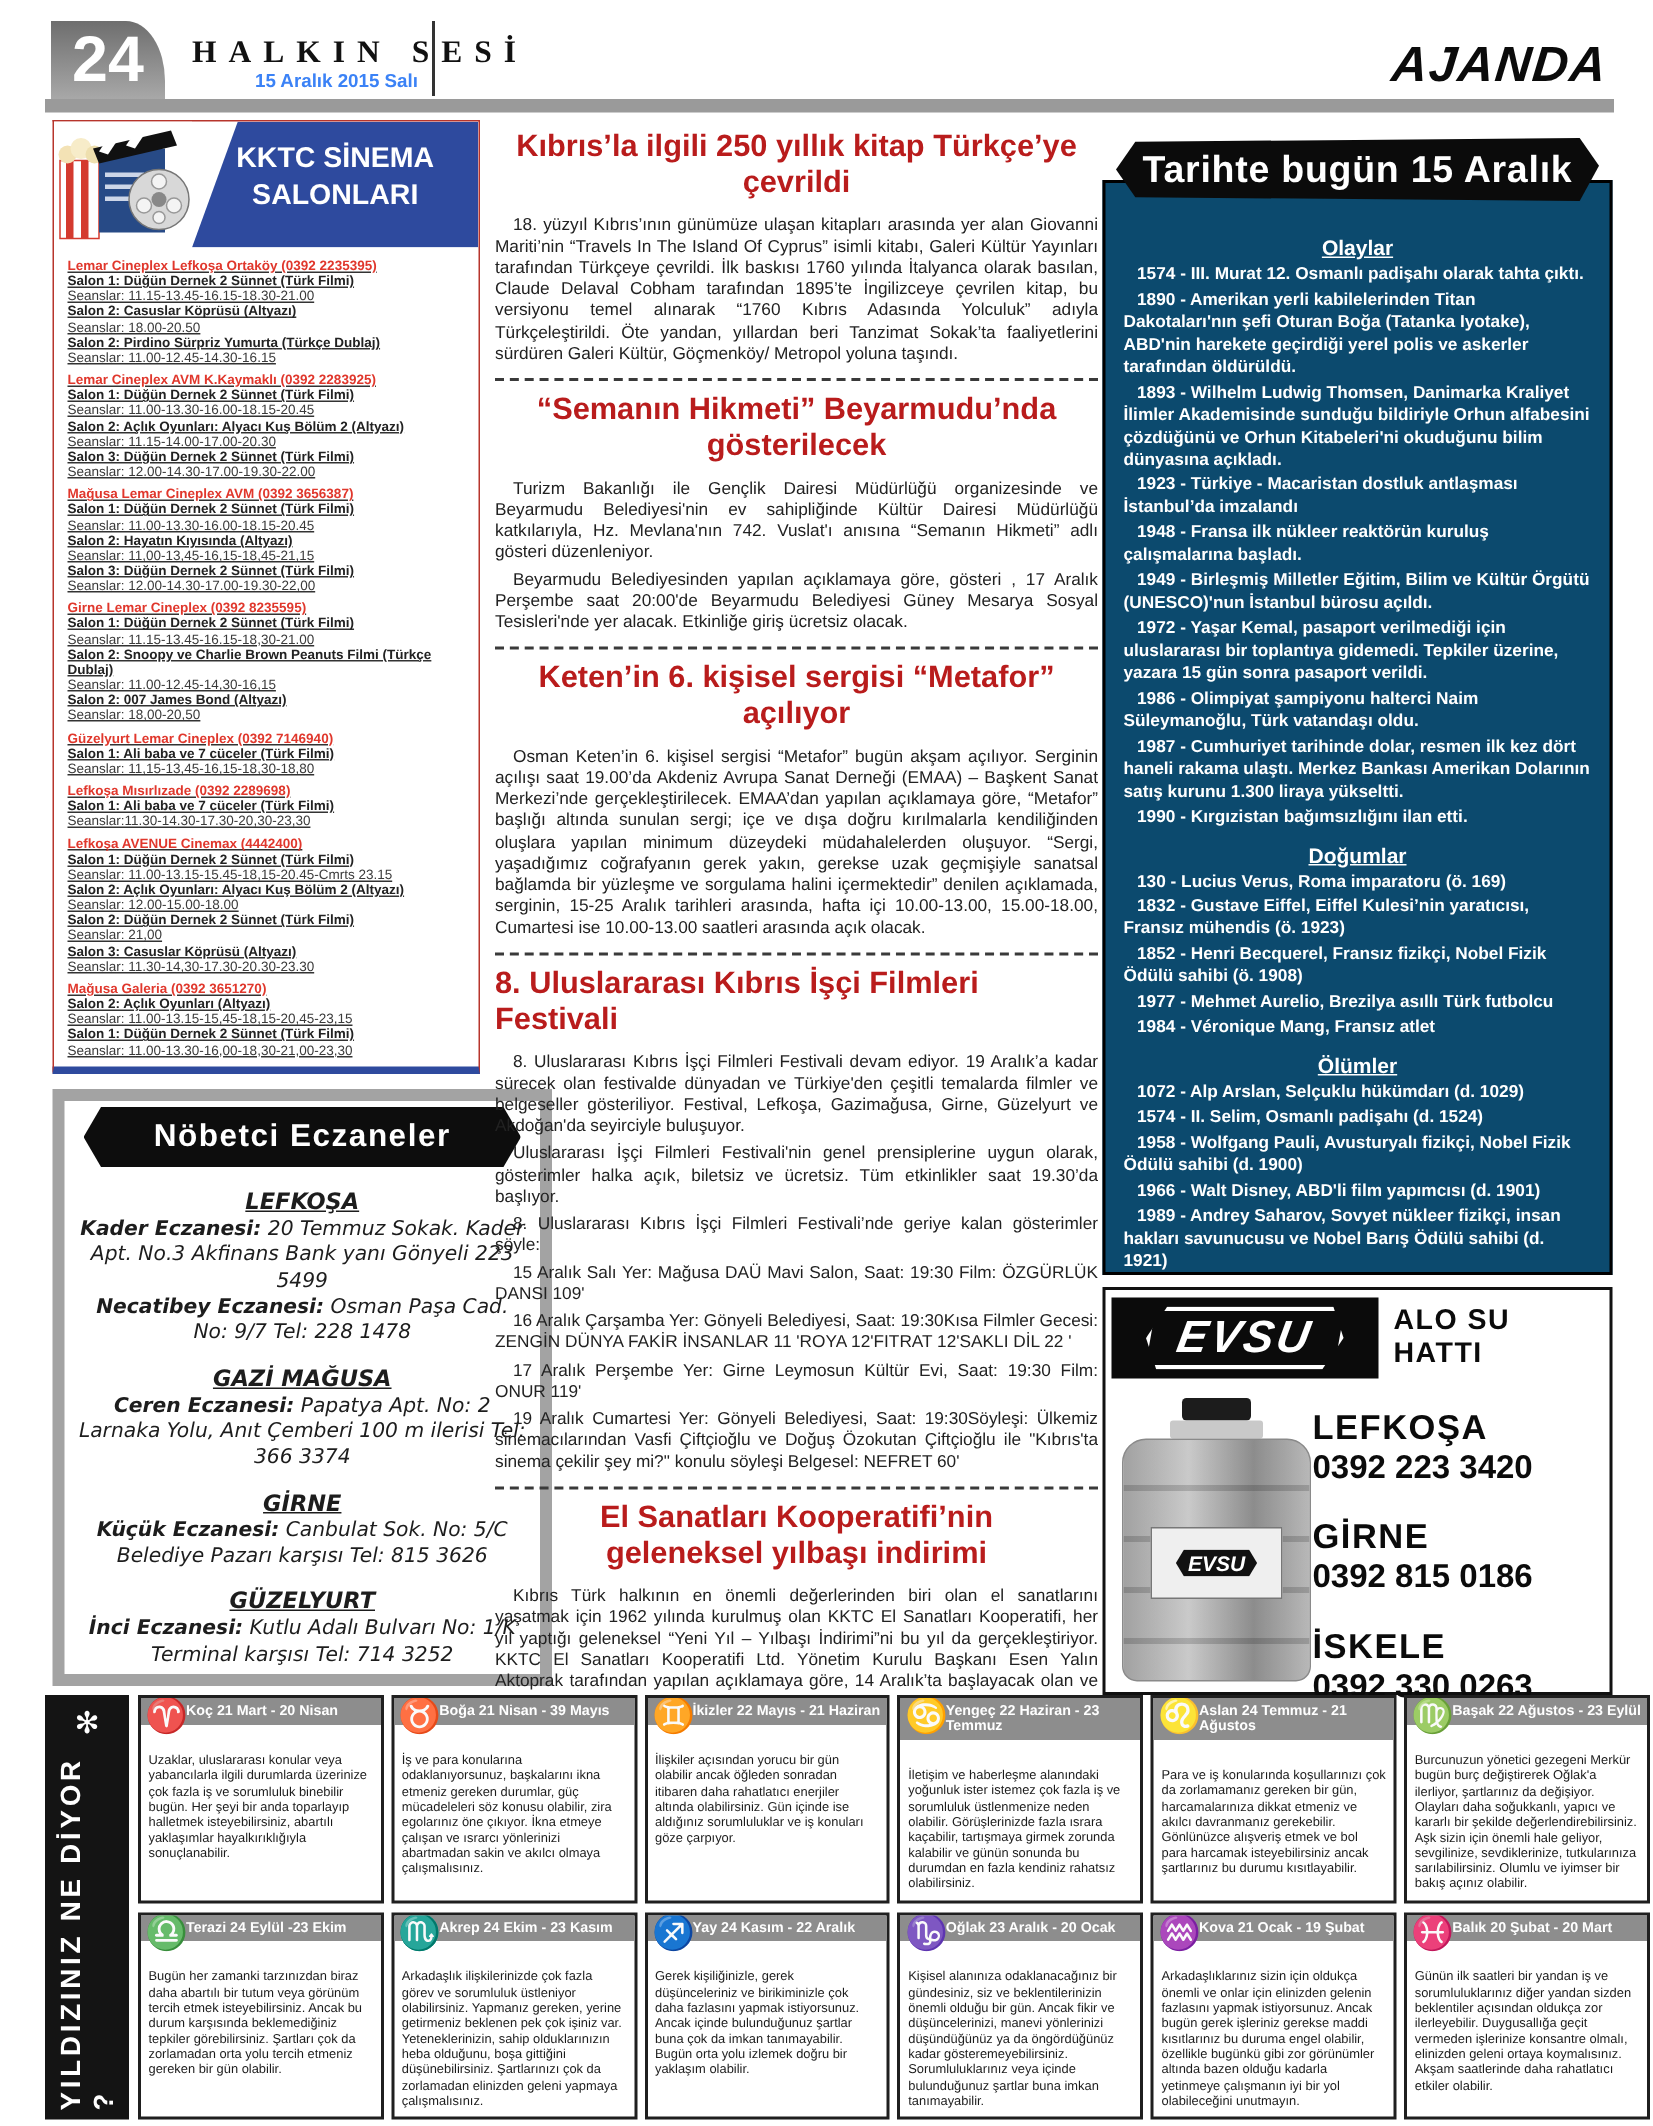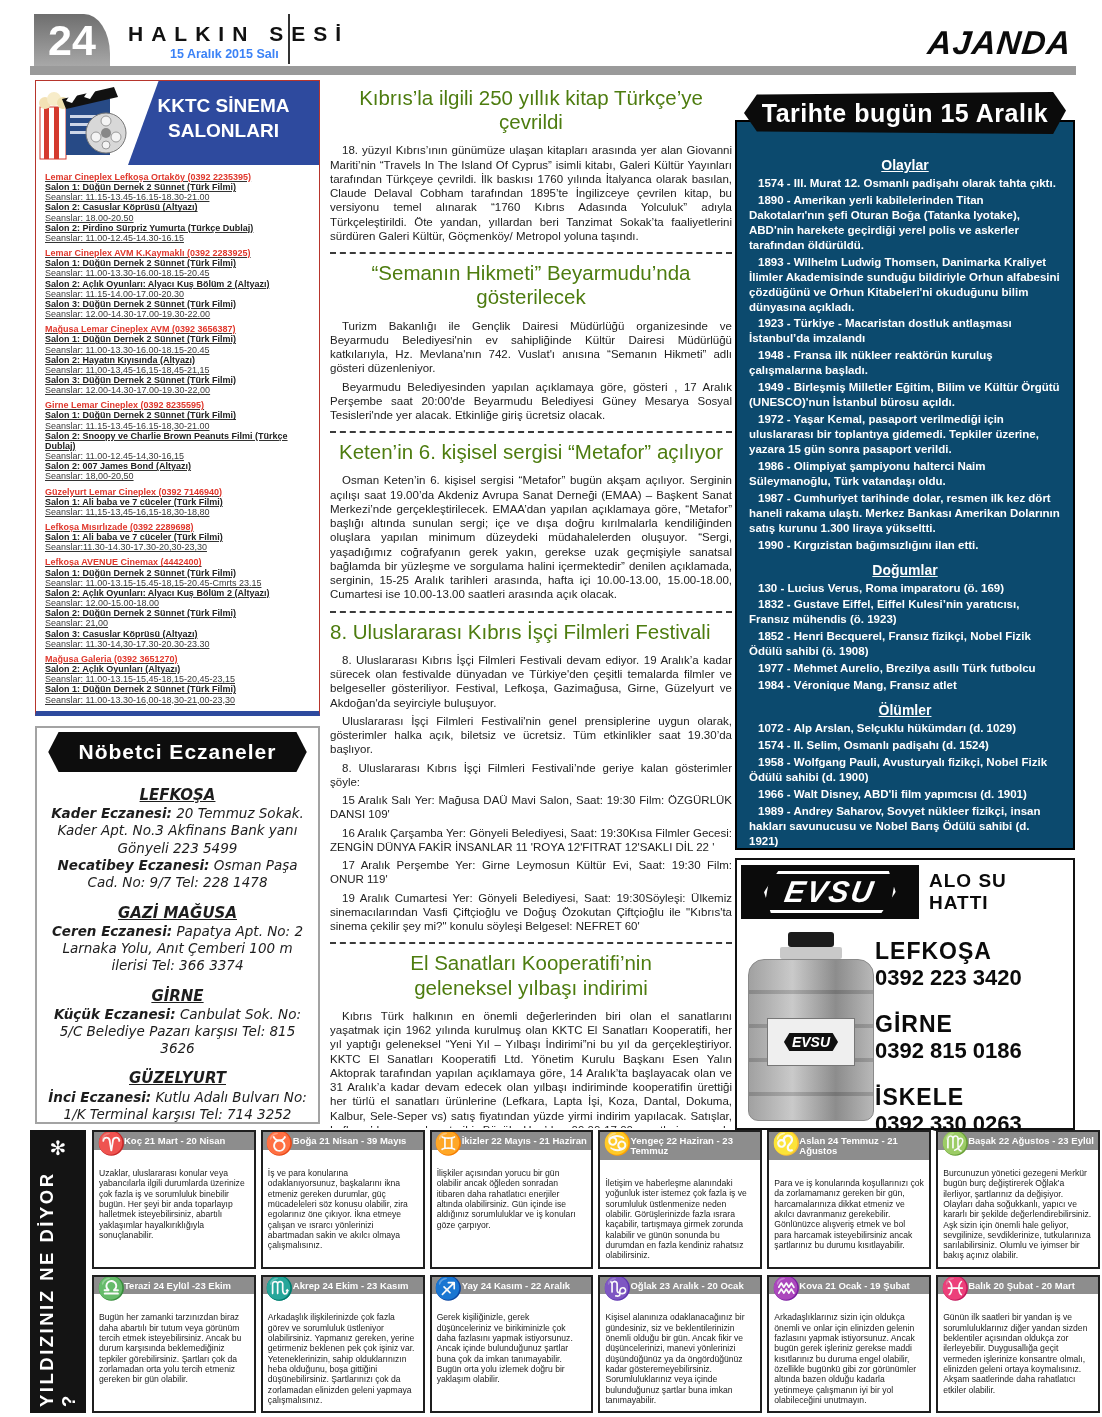--- a/index.html
+++ b/index.html
@@ -1,51 +1,51 @@
 <!DOCTYPE html>
 <html lang="tr"><head>
 <meta charset="utf-8">
 <style>
   html,body{margin:0;padding:0;background:#fff;}
   body{width:1102px;height:1417px;position:relative;font-family:"Liberation Sans",sans-serif;color:#1d1d1d;overflow:hidden;}
   
   .pageno{position:absolute;left:34px;top:14px;width:76px;height:52px;background:linear-gradient(#6e6e6e,#a8a8a8);
     color:#fff;font-size:43px;font-weight:900;text-align:center;line-height:52px;border-top-right-radius:26px 40px;}
-  .masthead{position:absolute;left:128px;top:22px;font-size:21px;font-weight:800;letter-spacing:8px;color:#111;}
+  .masthead{position:absolute;left:128px;top:22px;font-size:21px;font-weight:800;letter-spacing:8px;color:#111;font-family:Liberation Serif, serif;}
   .issue-date{position:absolute;left:170px;top:47px;font-size:12.5px;font-weight:700;color:#3b82f6;}
   .mast-divider{position:absolute;left:288px;top:14px;width:2px;height:50px;background:#333;}
   .section-label{position:absolute;right:30px;top:24px;font-size:33px;font-weight:900;font-style:italic;letter-spacing:1px;
     transform:skewX(-6deg);color:#0b0b0b;}
   .graybar{position:absolute;left:30px;top:66px;width:1046px;height:9px;background:#9a9a9a;}
 
   
   .cinema-box{position:absolute;left:35px;top:80px;width:285px;height:636px;border:1px solid #b7352c;
     border-bottom:5px solid #2e4a9e;box-sizing:border-box;overflow:hidden;background:#fff;}
   .cinema-head{height:84px;display:flex;}
   .cinema-art{width:92px;position:relative;background:#fff;flex:none;}
   .cinema-title{flex:1;background:#2e4a9e;color:#fff;font-weight:800;font-size:19px;line-height:1.3;
     text-align:center;padding-top:13px;clip-path:polygon(16% 0,100% 0,100% 100%,0 100%);}
   .cinema-listings{padding:7px 9px;font-size:9px;line-height:1.13;color:#333;}
   .venue{margin-bottom:5px;text-decoration:underline;}
   .venue-name{color:#e0372c;font-weight:700;}
   .salon-line{font-weight:700;color:#222;}
   .seans-line{color:#3a3a3a;}
 
   
-  .ecz-box{position:absolute;left:35px;top:726px;width:285px;height:398px;border:2px solid #a3a3a3;box-sizing:border-box;background:#fff;}
+  .ecz-box{position:absolute;left:35px;top:726px;width:333px;height:398px;border:8px solid #a3a3a3;box-sizing:border-box;background:#fff;}
   .ecz-ribbon{margin:4px auto 0;width:92%;height:40px;background:#0d0d0d;color:#fff;font-size:21px;font-weight:800;
     text-align:center;line-height:40px;letter-spacing:1px;clip-path:polygon(0 50%,4% 0,96% 0,100% 50%,96% 100%,4% 100%);}
   .ecz-body{font-family:"DejaVu Sans",sans-serif;font-style:italic;text-align:center;font-size:13.5px;line-height:1.28;padding:2px 8px;}
   .ph-city{font-weight:800;text-decoration:underline;font-size:15px;margin-top:12px;}
   .ph-entry{margin:0;}
   .ph-name{font-weight:800;}
 
   
   .mid{position:absolute;left:330px;top:82px;width:402px;height:1046px;overflow:hidden;}
-  .article-title{font-size:20.5px;font-weight:400;text-align:center;line-height:1.18;margin:4px 0 9px;color:#4d7c0f;}
+  .article-title{font-size:20.5px;font-weight:700;text-align:center;line-height:1.18;margin:4px 0 9px;color:#b91c1c;}
   .article-title.left{text-align:left;}
   .article-p{font-size:11.5px;line-height:1.24;text-align:justify;margin:0 0 4px;text-indent:12px;color:#222;}
   .dashed-sep{border-top:2px dashed #3a3a3a;margin:9px 0 7px;height:0;}
 
   
   .hist-ribbon{position:absolute;left:744px;top:92px;width:322px;height:42px;background:#0b0b0b;color:#fff;z-index:3;
     font-size:25px;font-weight:800;text-align:center;line-height:42px;letter-spacing:.5px;
     clip-path:polygon(0 50%,4% 6%,96% 0,100% 44%,96% 100%,4% 94%);}
   .hist-box{position:absolute;left:735px;top:120px;width:340px;height:730px;background:#0c4a6e;color:#fff;
     box-sizing:border-box;border:2px solid #000;padding:26px 12px 6px;overflow:hidden;}

